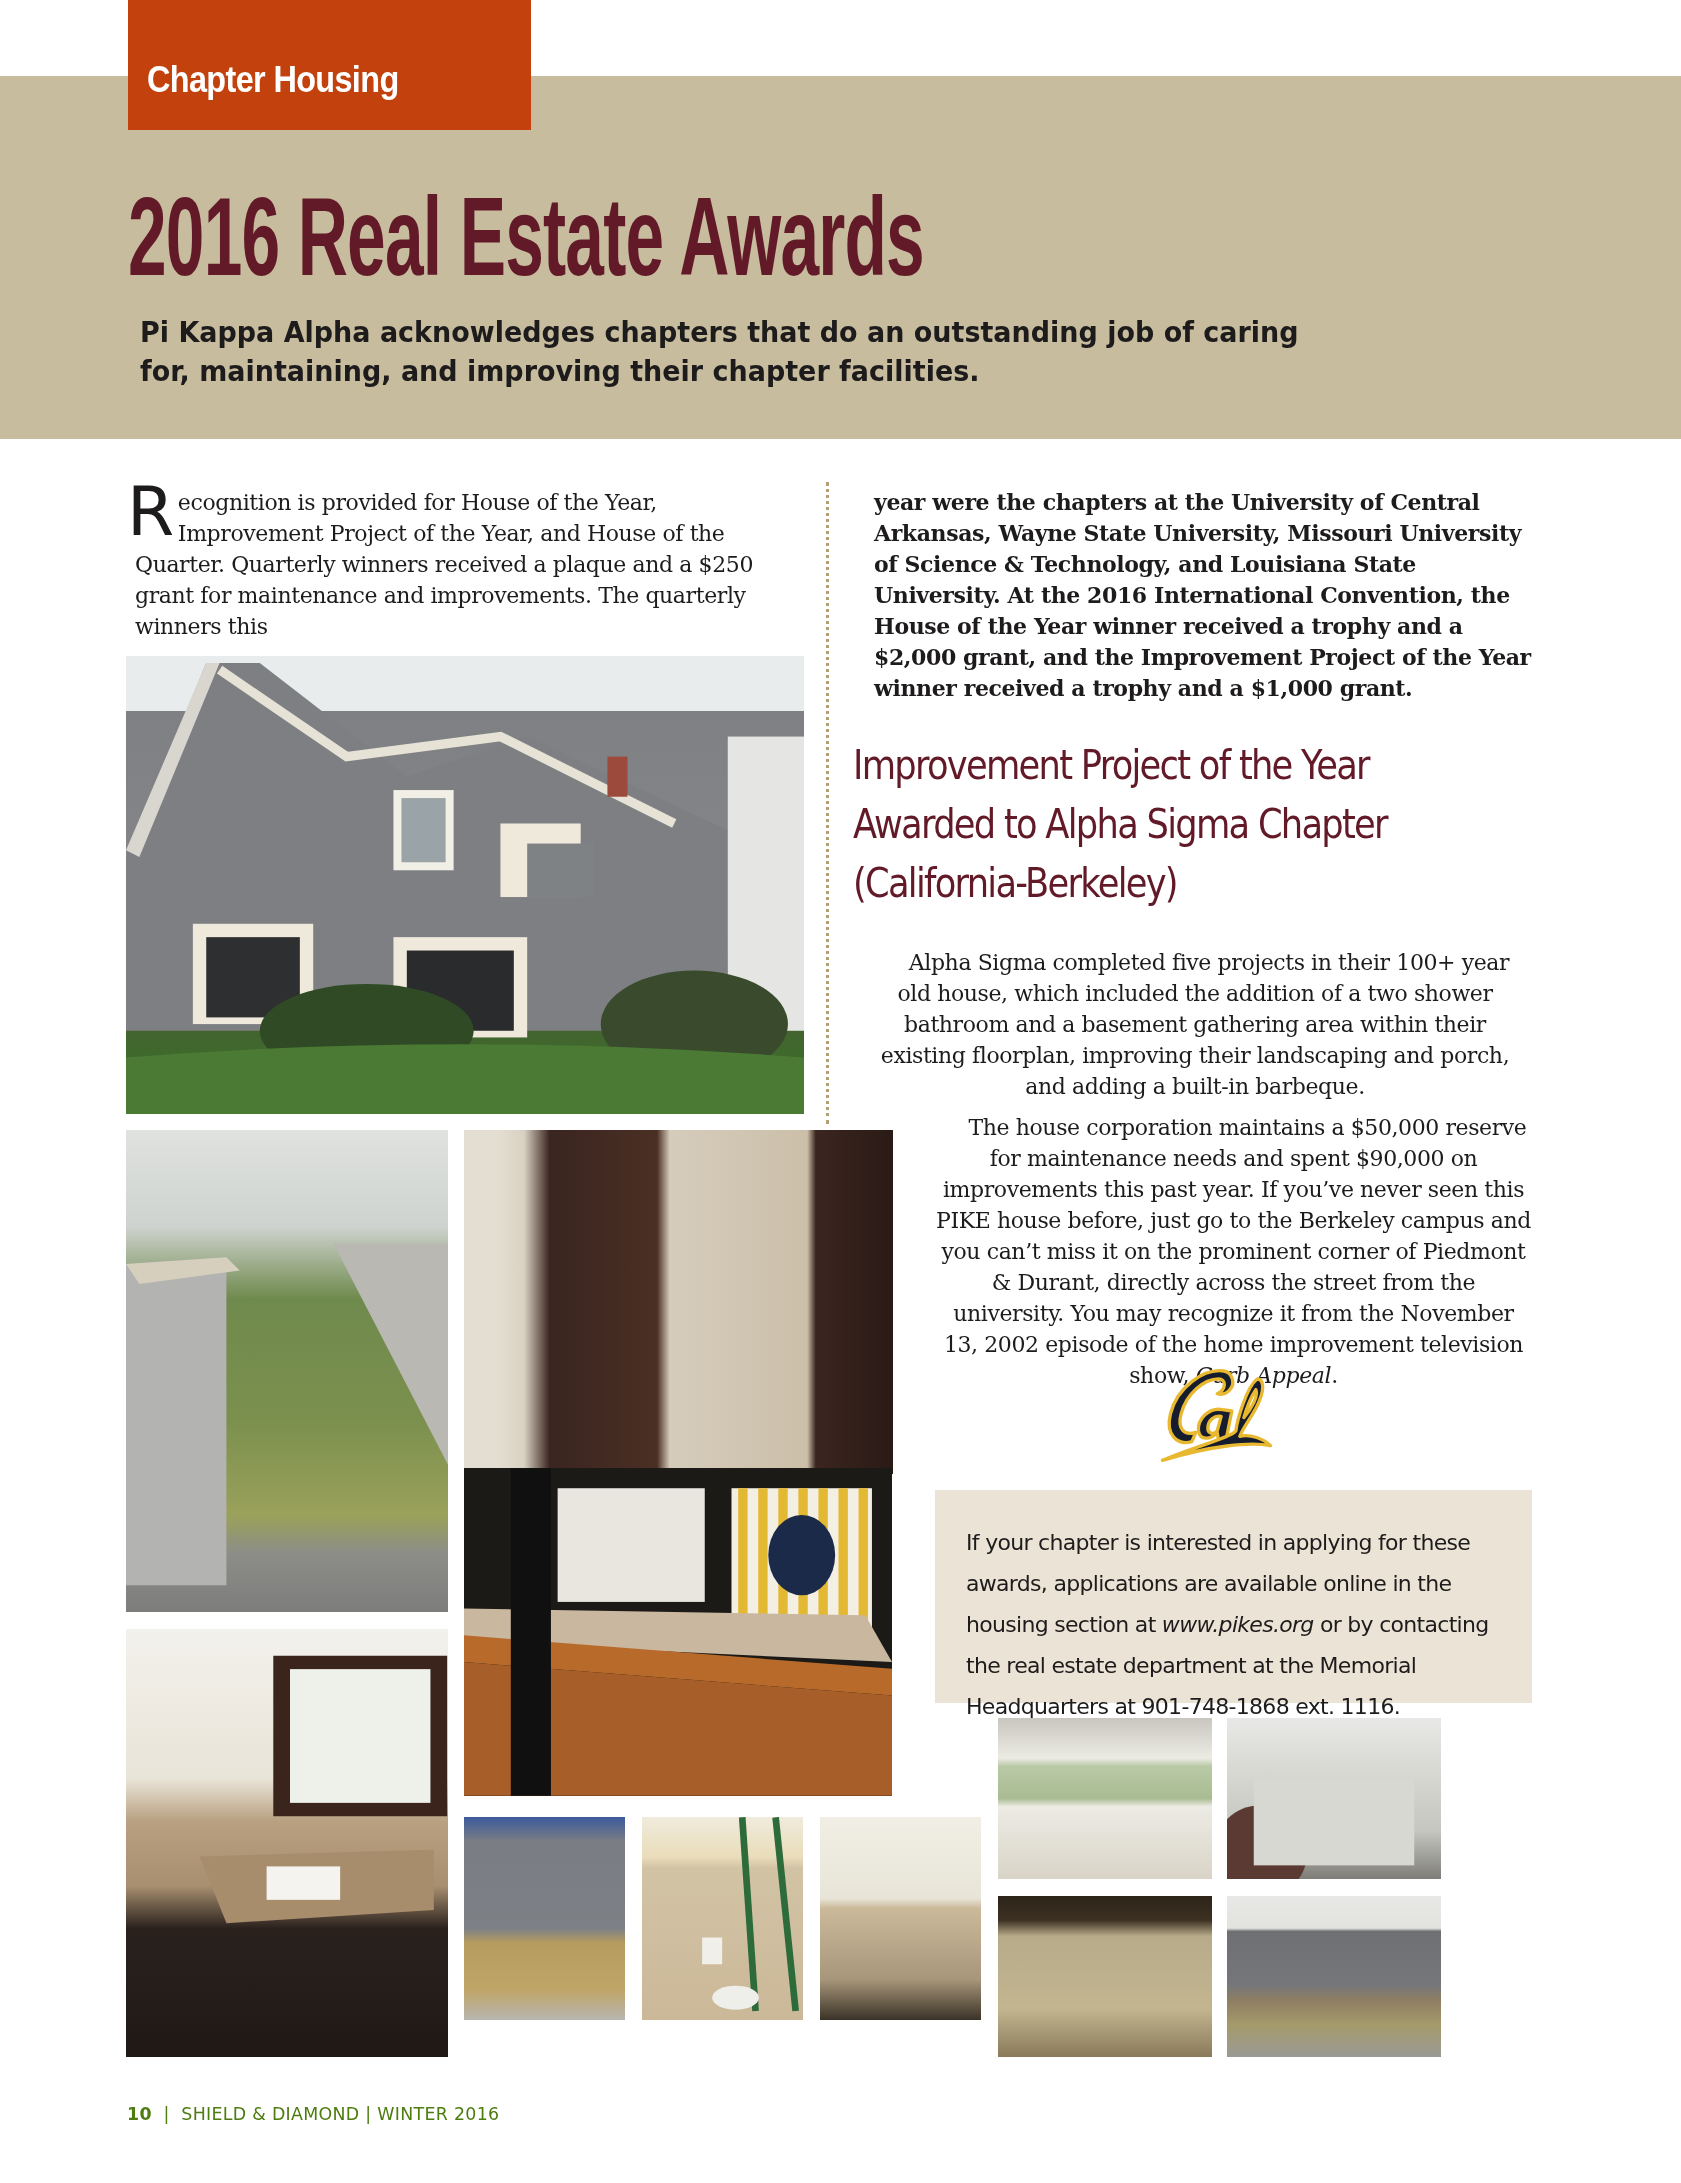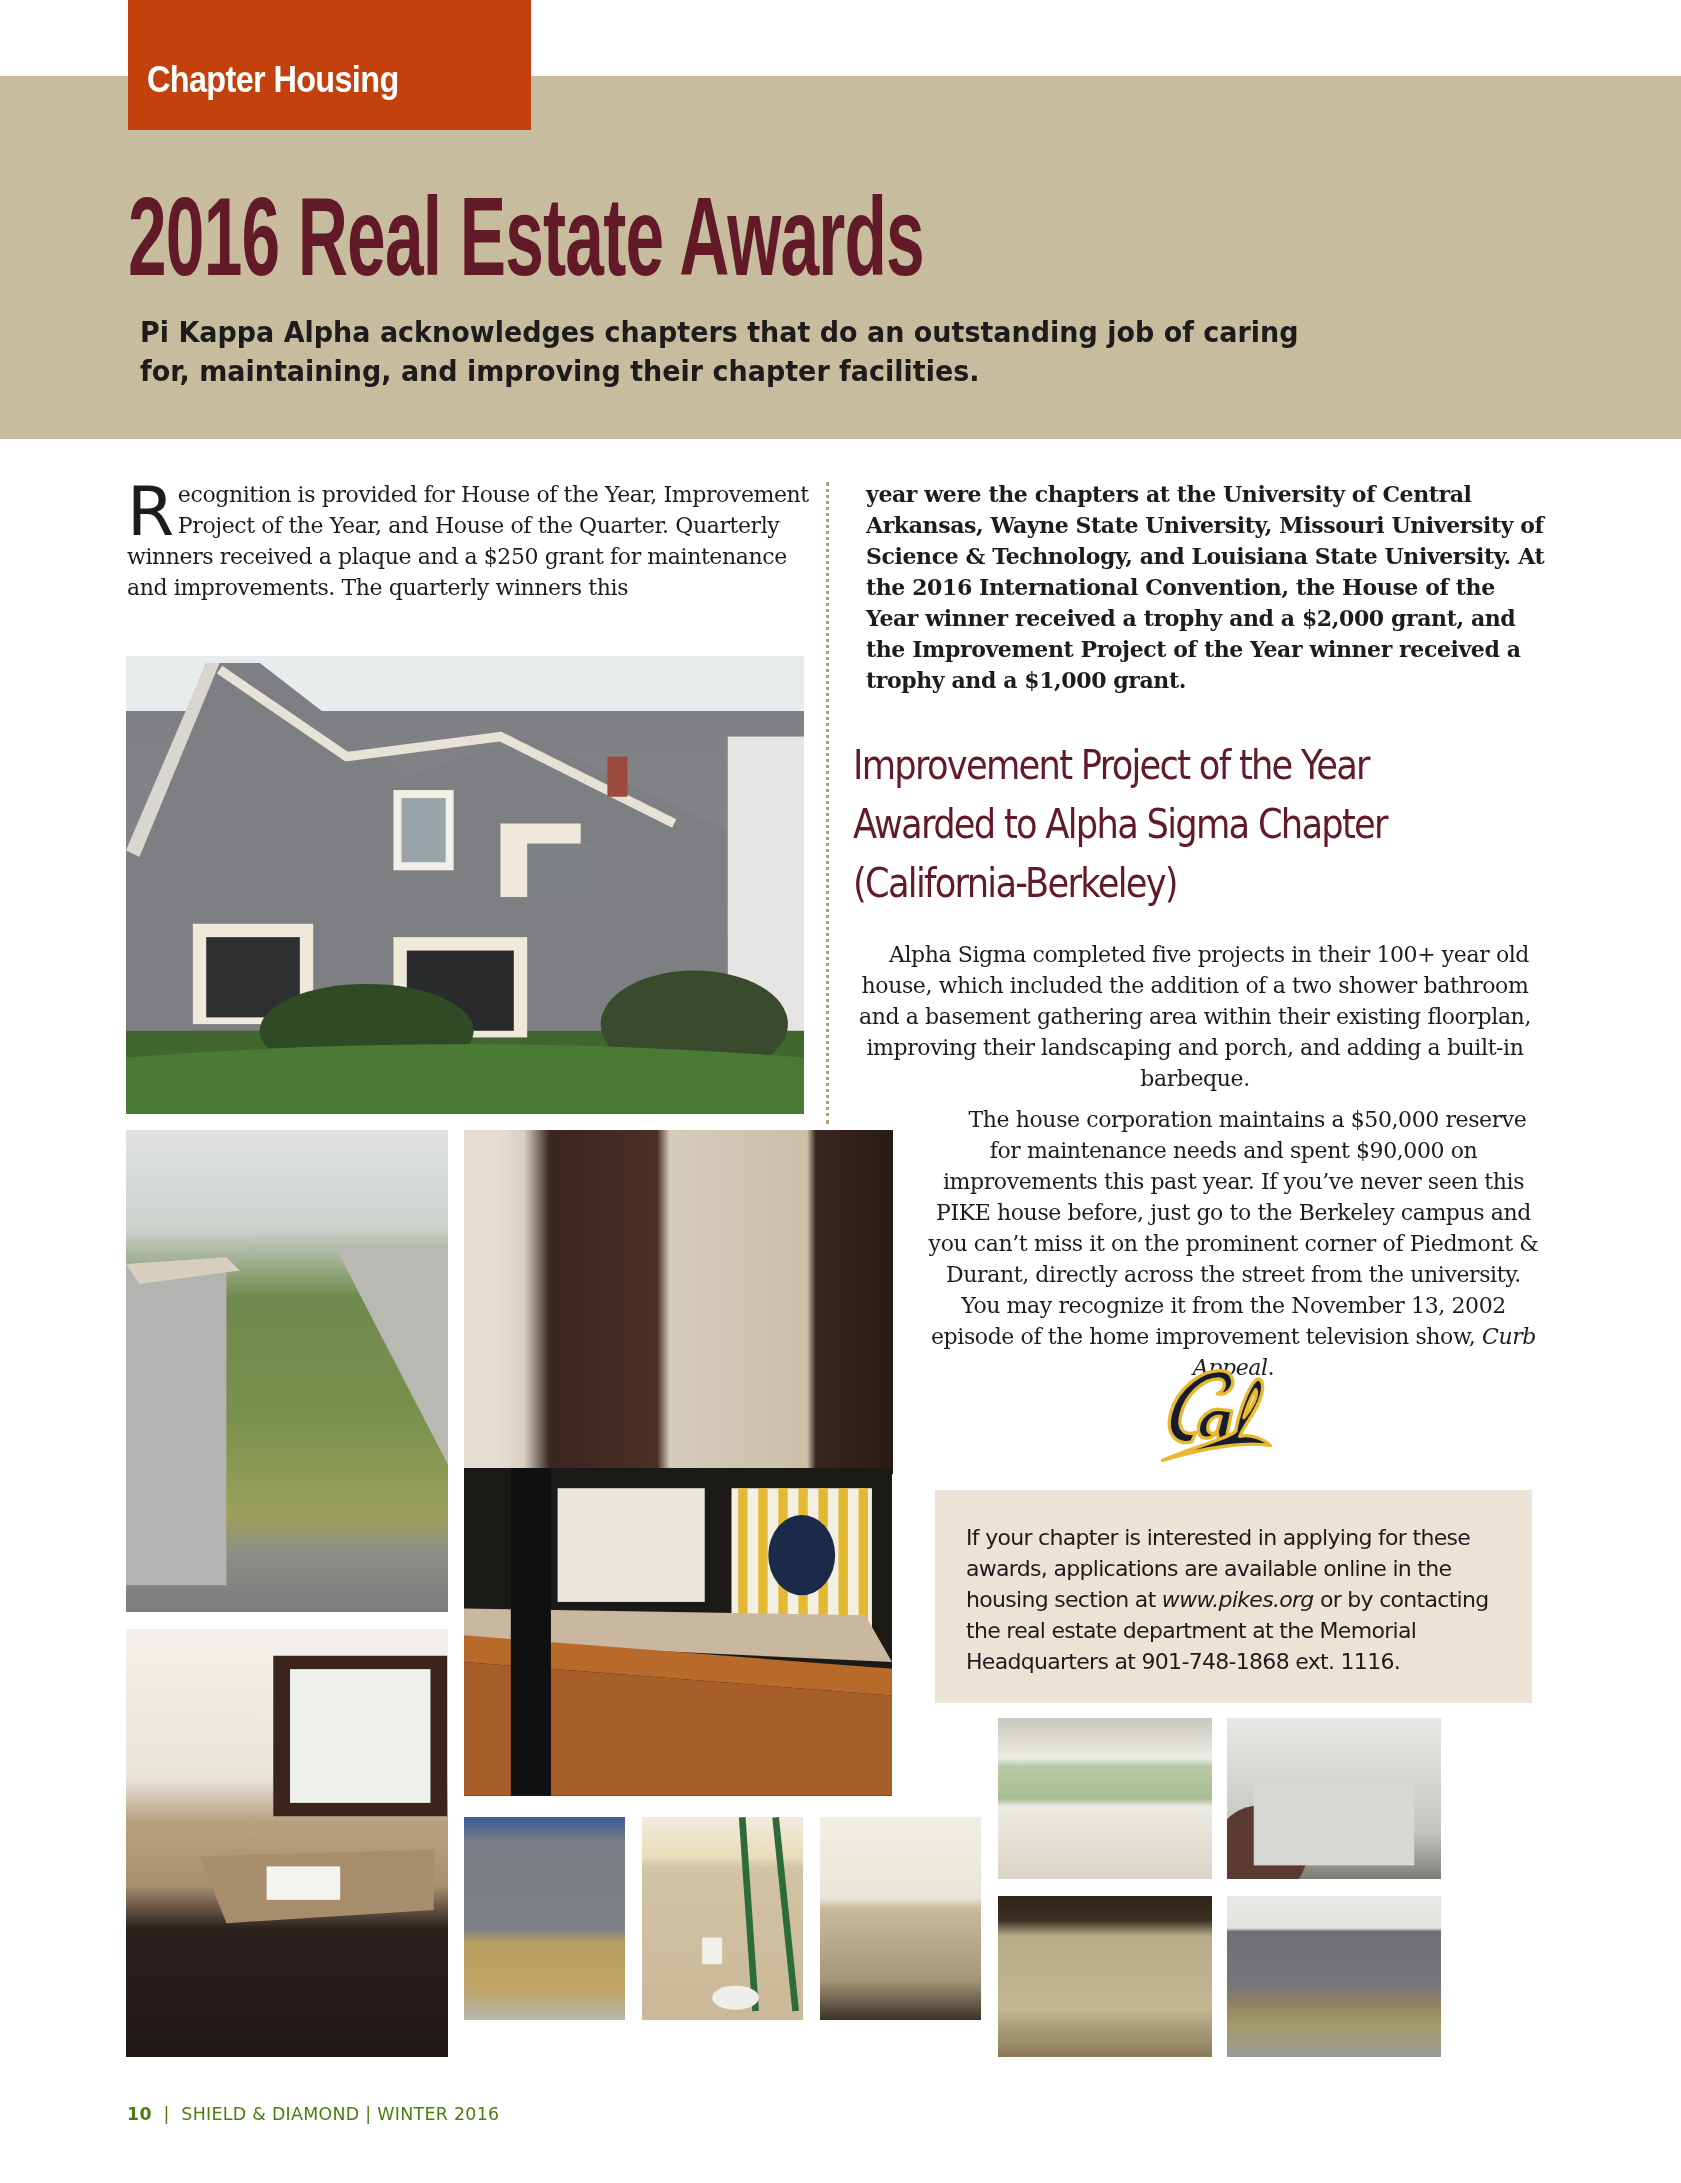--- a/index.html
+++ b/index.html
@@ -4,31 +4,31 @@
 <style>
   html,body{margin:0;padding:0;background:#fff;}
   body{width:1682px;height:2183px;position:relative;overflow:hidden;font-family:"DejaVu Serif",serif;color:#1d1b1b;}
   .abs{position:absolute;}
   .band{left:0;top:76px;width:1682px;height:363px;background:#c7bc9e;}
   .tab{left:128px;top:0;width:403px;height:130px;background:#c2410c;}
   .tab span{position:absolute;left:19px;top:59px;font-family:"Liberation Sans",sans-serif;font-weight:bold;font-size:36px;color:#fff;letter-spacing:-0.7px;transform:scaleX(0.9);transform-origin:left;}
   .title{left:128px;top:181px;font-family:"Liberation Sans",sans-serif;font-weight:bold;font-size:112px;line-height:1;color:#621a28;transform:scaleX(0.62);transform-origin:left;white-space:nowrap;letter-spacing:-1.3px;}
   .subtitle{left:140px;top:313px;width:1271px;font-family:"DejaVu Sans",sans-serif;font-weight:bold;font-size:29px;line-height:39px;color:#1d1b1b;transform:scaleX(0.93);transform-origin:left;}
   .col{font-family:"DejaVu Serif",serif;font-size:22px;line-height:31px;color:#1d1b1b;letter-spacing:-0.4px;}
-  .col p{margin:0;}
+  .col p{margin:8px;}
   .colL{left:127px;top:479px;width:682px;}
   .dropcap{float:left;font-family:"DejaVu Sans",sans-serif;font-size:68px;line-height:58px;margin:4px 4px 0 0;font-weight:normal;}
   .colR{left:866px;top:479px;width:682px;font-weight:bold;}
   .divider{left:826px;top:482px;width:0;height:642px;border-left:3.3px dotted #b29f76;}
   .h2{left:853px;top:736px;width:709px;font-family:"DejaVu Sans",sans-serif;font-size:41px;line-height:59px;color:#621a28;letter-spacing:-2px;transform:scaleX(0.86);transform-origin:left;}
   .para1{left:854px;top:939px;width:682px;}
   .para2{left:926px;top:1104px;width:615px;}
   .indent{text-indent:28px;text-align:center;}
   .callout{left:935px;top:1490px;width:597px;height:213px;background:#ebe4d6;}
-  .callout p{position:absolute;left:31px;top:32px;width:542px;margin:0;font-family:"DejaVu Sans",sans-serif;font-size:22px;line-height:31px;color:#1d1b1b;letter-spacing:-0.7px;}
+  .callout p{position:absolute;left:31px;top:32px;width:542px;margin:0;font-family:"DejaVu Sans",sans-serif;font-size:22px;line-height:41px;color:#1d1b1b;letter-spacing:-0.7px;}
   .photo{overflow:hidden;}
   .footer{left:127px;top:2104px;font-family:"DejaVu Sans",sans-serif;font-size:17.4px;color:#4d7c0f;letter-spacing:0.3px;}
   .footer b{font-weight:bold;}
   .cal{left:1157px;top:1367px;width:127px;height:100px;}
 </style>
 </head>
 <body>
 
 <div class="abs band"></div>
 <div class="abs tab">

